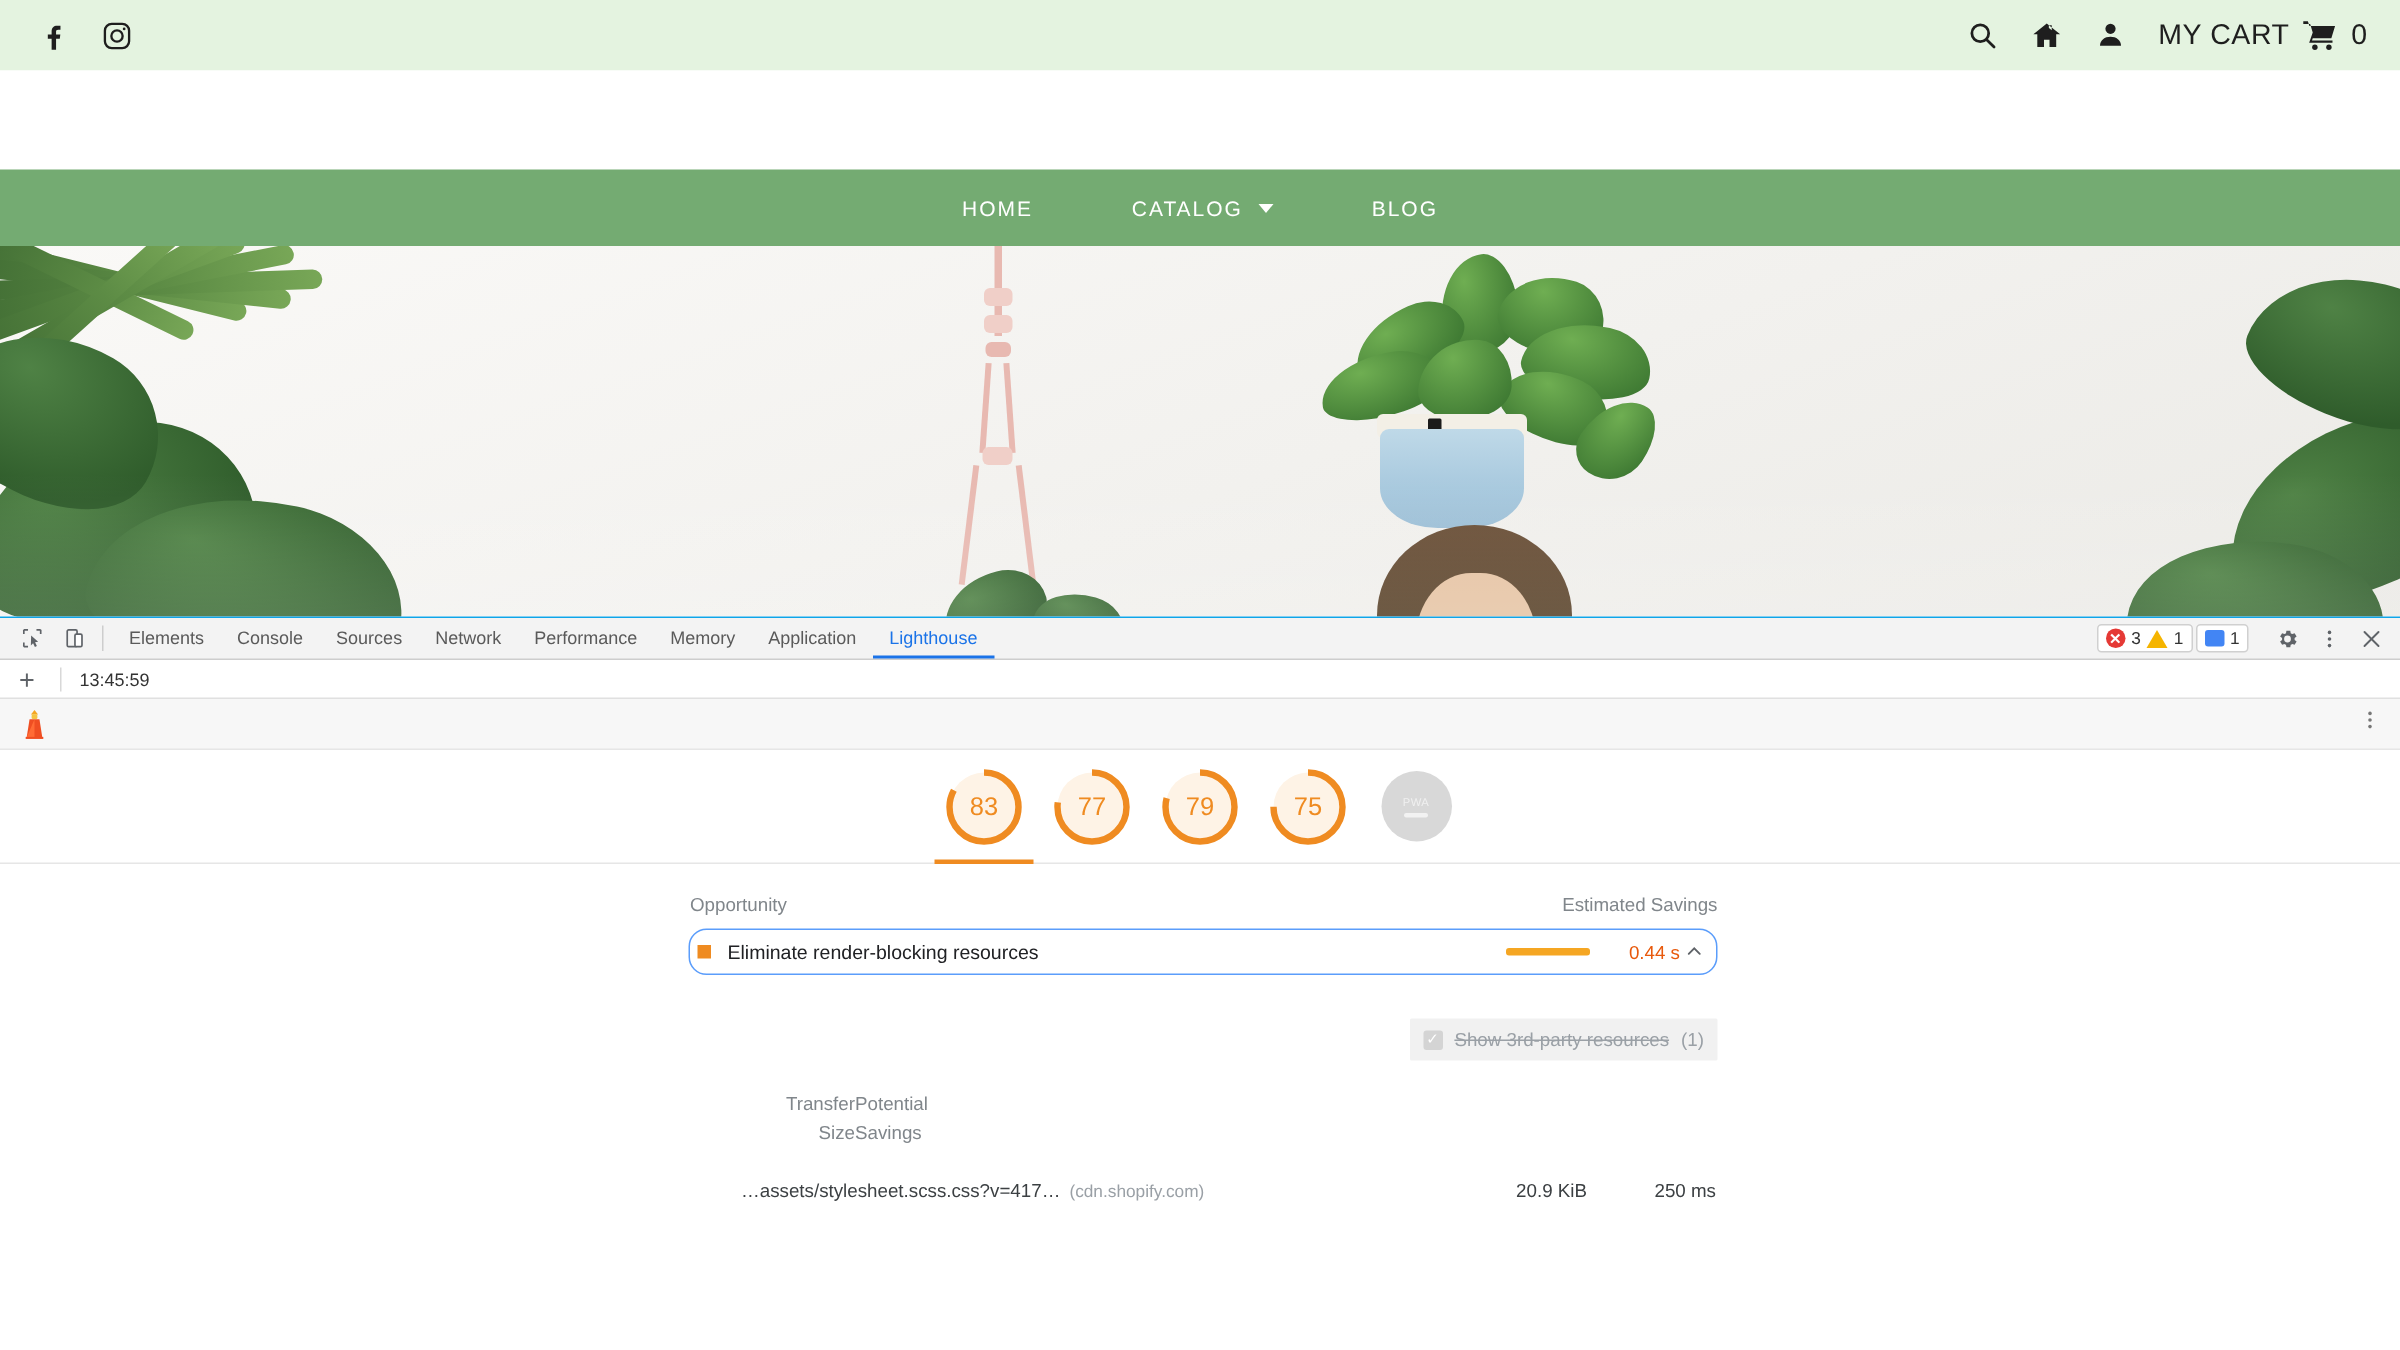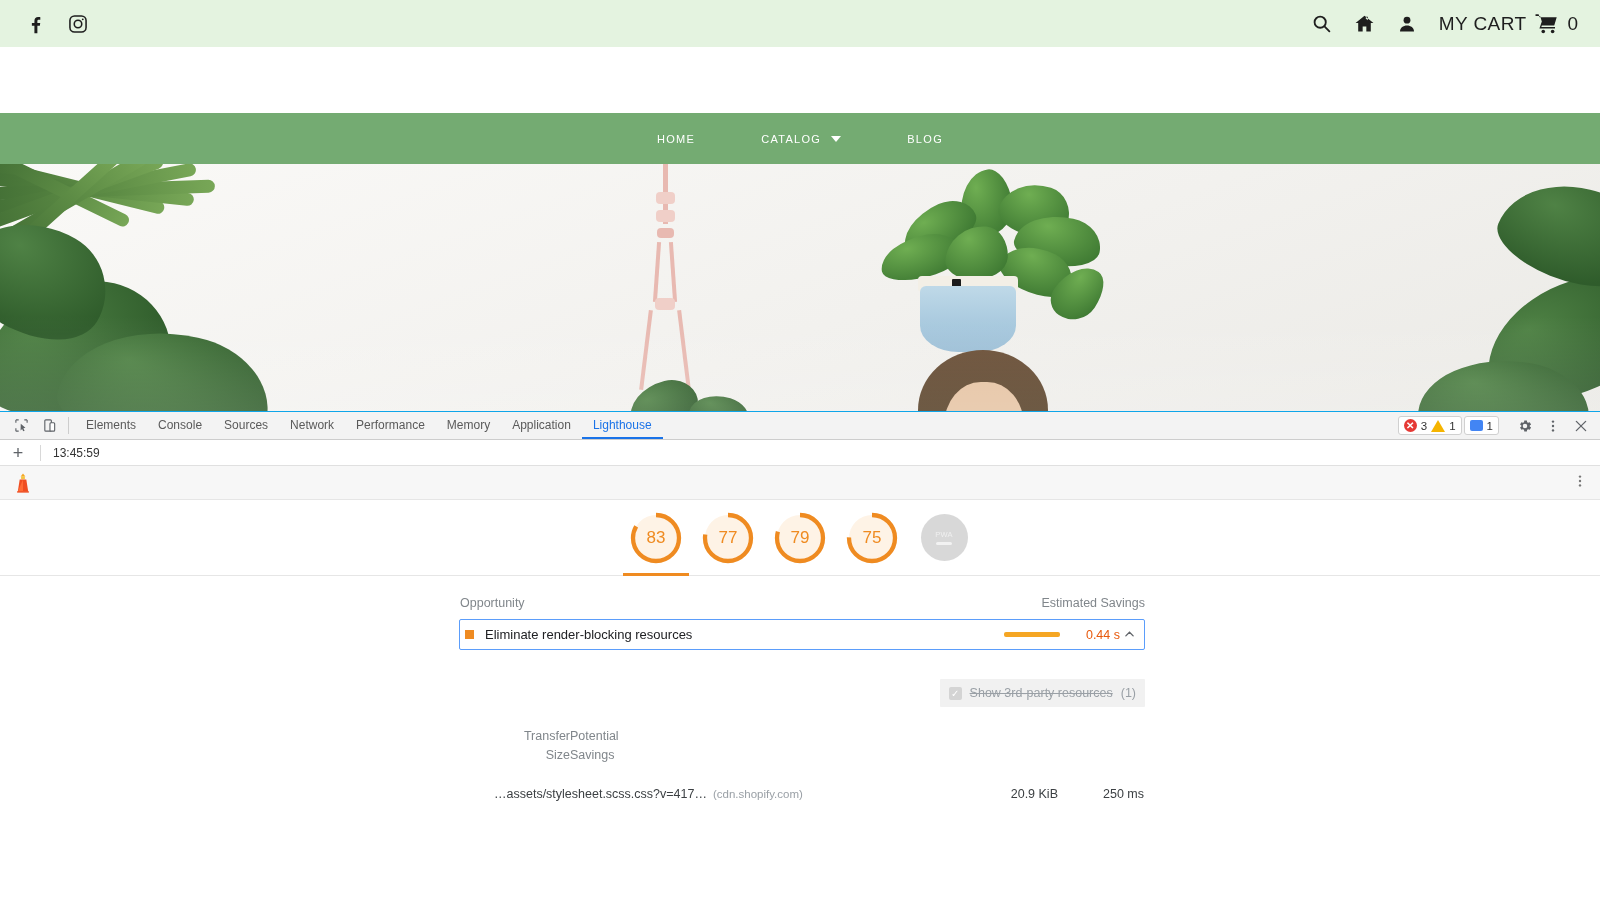--- a/index.html
+++ b/index.html
@@ -15,39 +15,39 @@
 
   .topbar {
     height: 47px;
     background: #e4f3e0;
     display: flex;
     align-items: center;
     padding: 0 22px;
   }
   .social { display: flex; align-items: center; gap: 14px; }
   .social .ic { width: 28px; height: 28px; display: flex; align-items: center; justify-content: center; color: #1e1e1e; }
-  .topbar-right { margin-left: auto; display: flex; align-items: center; gap: 22px; color: #1e1e1e; }
+  .topbar-right { margin-left: auto; display: flex; align-items: flex-start; gap: 22px; color: #1e1e1e; }
   .topbar-right .ic { display: flex; align-items: center; justify-content: center; }
   .cart-group { display: flex; align-items: center; gap: 9px; }
   .cart-label { font-size: 19px; letter-spacing: .4px; color: #1e1e1e; }
   .cart-count { font-size: 19px; color: #1e1e1e; }
 
   .whiteband { height: 66px; background: #fff; }
 
   .navbar {
     height: 51px;
     background: #74ab72;
     display: flex;
     align-items: center;
     justify-content: center;
     gap: 0;
   }
   .navitem {
     color: #fff;
-    font-size: 11px;
+    font-size: 14px;
     letter-spacing: 1.3px;
     padding: 0 33px;
     display: flex;
     align-items: center;
     gap: 10px;
     cursor: pointer;
   }
   .caret {
     width: 0; height: 0;
     border-left: 5.5px solid transparent;
@@ -264,21 +264,21 @@
     display: flex; align-items: center;
     height: 29px;
     border-top: 1px solid #e8e8e8;
     padding: 0 6px 0 5px;
     cursor: pointer;
     font-size: 13px;
     color: #202124;
   }
   .opp-row.focused {
     border: 1px solid #5b9dfb;
-    border-radius: 2px;
+    border-radius: 12px;
     height: 31px;
     margin-left: -1px;
   }
   .sq { width: 9px; height: 9px; background: #ef8b21; margin-right: 11px; flex: none; }
   .opp-title { flex: 1; }
   .savings-bar {
     height: 5px; background: #f5a623; border-radius: 2px; margin-right: 14px;
   }
   .savings-val { color: #e8590c; font-size: 12.5px; width: 46px; text-align: right; }
   .chev { width: 18px; display:flex;align-items:center;justify-content:center; color:#5f6368; }

